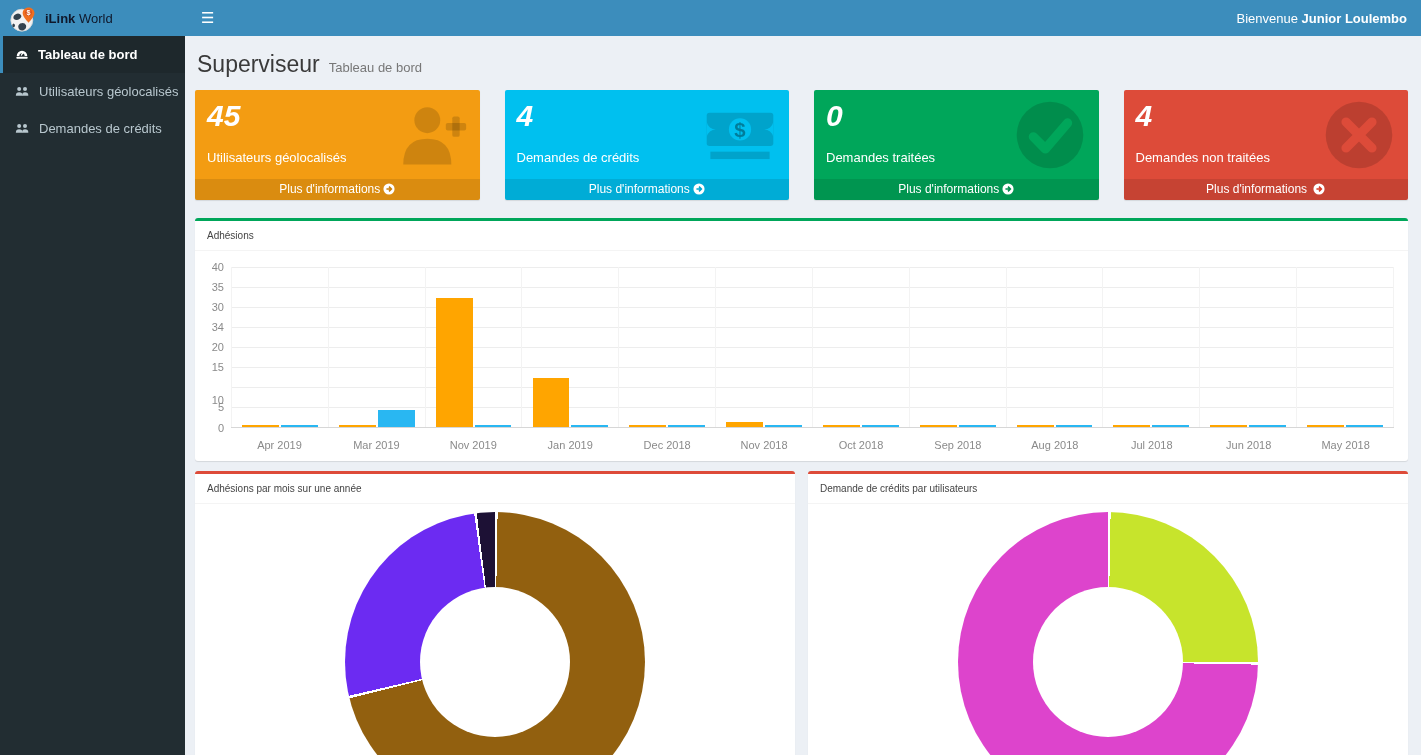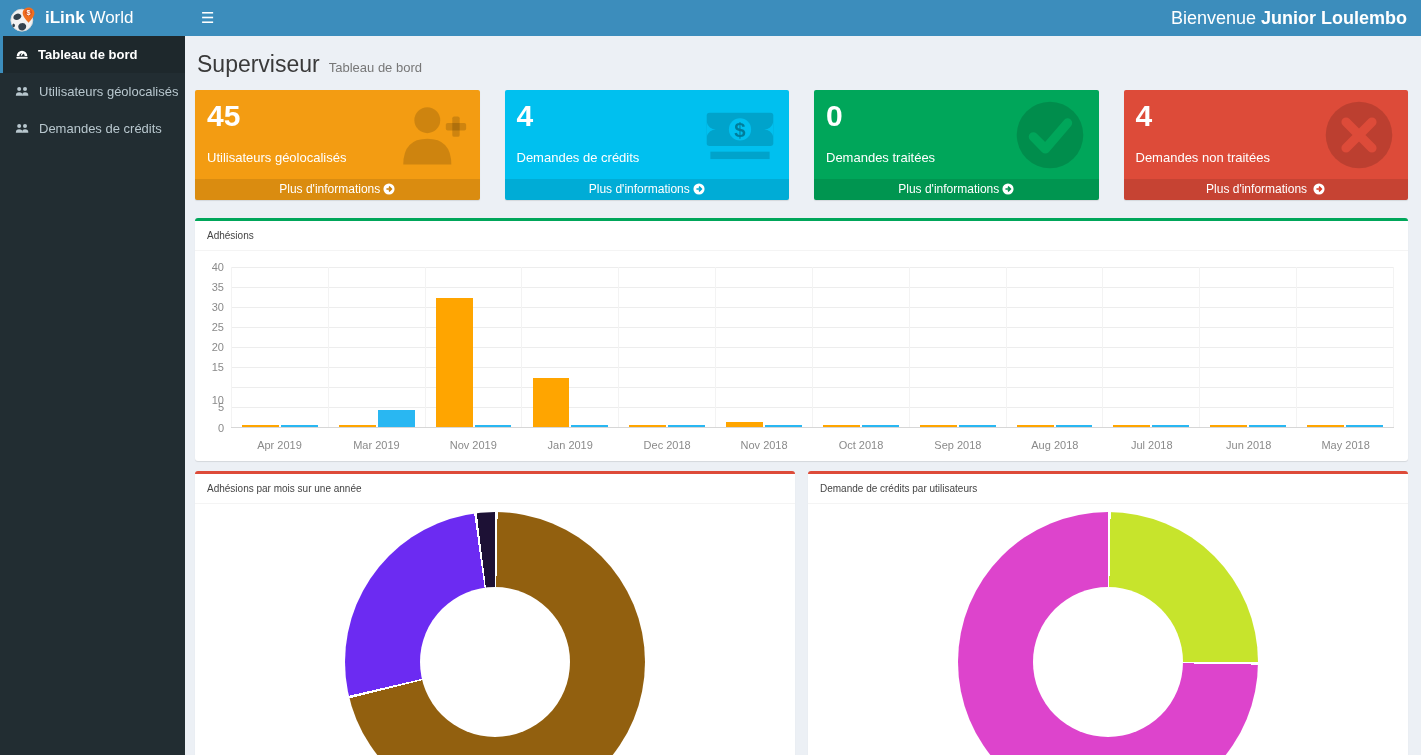--- a/index.html
+++ b/index.html
@@ -2,44 +2,44 @@
 <html><head>
 <meta charset="utf-8">
 <style>
   * { margin:0; padding:0; box-sizing:border-box; }
   html,body { width:1421px; height:755px; overflow:hidden; }
   body { font-family:"Liberation Sans","DejaVu Sans",sans-serif; background:#ecf0f5; font-size:14px; }
 
   
   .navbar { position:absolute; top:0; left:0; right:0; height:36px; background:#3c8dbc; display:flex; z-index:30; }
   .brand { width:185px; height:36px; display:flex; align-items:center; gap:8px; padding-left:10px; background:#3c8dbc; }
-  .brand-text { color:#ffffff; font-size:17px; white-space:nowrap; }
+  .brand-text { color:#0f172a; font-size:13px; white-space:nowrap; }
   .brand-text b { font-weight:bold; }
   .nav-main { flex:1; display:flex; align-items:center; justify-content:space-between; }
   .hamburger { color:#fff; font-size:15px; padding:0 16px; height:36px; display:flex; align-items:center; cursor:pointer; }
-  .welcome { color:#fff; font-size:18px; padding-right:14px; }
+  .welcome { color:#fff; font-size:13px; padding-right:14px; }
   .welcome b { font-weight:bold; }
 
   
   .sidebar { position:absolute; top:36px; left:0; bottom:0; width:185px; background:#222d32; z-index:20; }
   .side-item { display:flex; align-items:center; gap:9px; padding:11px 5px 11px 12px; color:#b8c7ce; font-size:13px; border-left:3px solid transparent; cursor:pointer; }
   .side-item.active { background:#1e282c; color:#fff; border-left-color:#3c8dbc; font-weight:bold; }
   .side-item svg { flex:0 0 auto; }
 
   
   .content { position:absolute; top:36px; left:185px; right:0; bottom:0; background:#ecf0f5; padding:10px 13px 0 10px; overflow:hidden; }
   .page-head { display:flex; align-items:baseline; gap:9px; padding:5px 0 12px 2px; }
   .page-title { font-size:23px; color:#3a3a3a; font-weight:normal; }
   .page-sub { font-size:13px; color:#777; }
 
   
   .cards-row { display:flex; gap:25px; margin-bottom:18px; }
   .small-box { flex:1; border-radius:2px; position:relative; color:#fff; box-shadow:0 1px 1px rgba(0,0,0,.1); }
   .sb-inner { padding:9px 12px 14px 12px; min-height:84px; }
-  .sb-value { font-size:30px; font-weight:bold; line-height:1.15; }
+  .sb-value { font-size:30px; font-weight:bold; line-height:1.15;font-style:italic; }
   .sb-label { font-size:13px; margin-top:16px; }
   .sb-icon { position:absolute; top:8px; right:12px; width:74px; height:74px; opacity:1; }
   .sb-footer { display:block; background:rgba(0,0,0,0.1); text-align:center; color:#fff; font-size:12px; padding:3px 0 4px; text-decoration:none; cursor:pointer; border-radius:0 0 2px 2px; }
   .foot-arrow { display:inline-block; vertical-align:-2px; margin-left:3px; }
 
   
   .box { background:#fff; border-radius:3px; box-shadow:0 1px 1px rgba(0,0,0,.1); margin-bottom:10px; }
   .box-success { border-top:3px solid #00a65a; }
   .box-danger  { border-top:3px solid #dd4b39; }
   .box-header { padding:9px 12px; font-size:10px; color:#444; border-bottom:1px solid #f4f4f4; }
@@ -195,21 +195,21 @@
 
   <div class="box box-success">
     <div class="box-header">Adhésions</div>
     <div class="bar-chart-wrap">
       <div class="y-axis" id="barYAxis">
           <span style="bottom: -6px;">0</span>
           <span style="bottom: 14.125px;">5</span>
           <span style="bottom: 22px;">10</span>
           <span style="bottom: 54.375px;">15</span>
           <span style="bottom: 74.5px;">20</span>
-          <span style="bottom: 94.625px;">25</span>
+          <span style="bottom: 94.625px;">34</span>
           <span style="bottom: 114.75px;">30</span>
           <span style="bottom: 134.875px;">35</span>
           <span style="bottom: 155px;">40</span>
         </div>
       <div class="plot" id="barPlot">
           <div class="slot">
             <div class="bar" style="background: rgb(255, 165, 0); height: 2px;"></div>
             <div class="bar" style="background: rgb(41, 183, 242); height: 2px;"></div>
           </div>
           <div class="slot">

